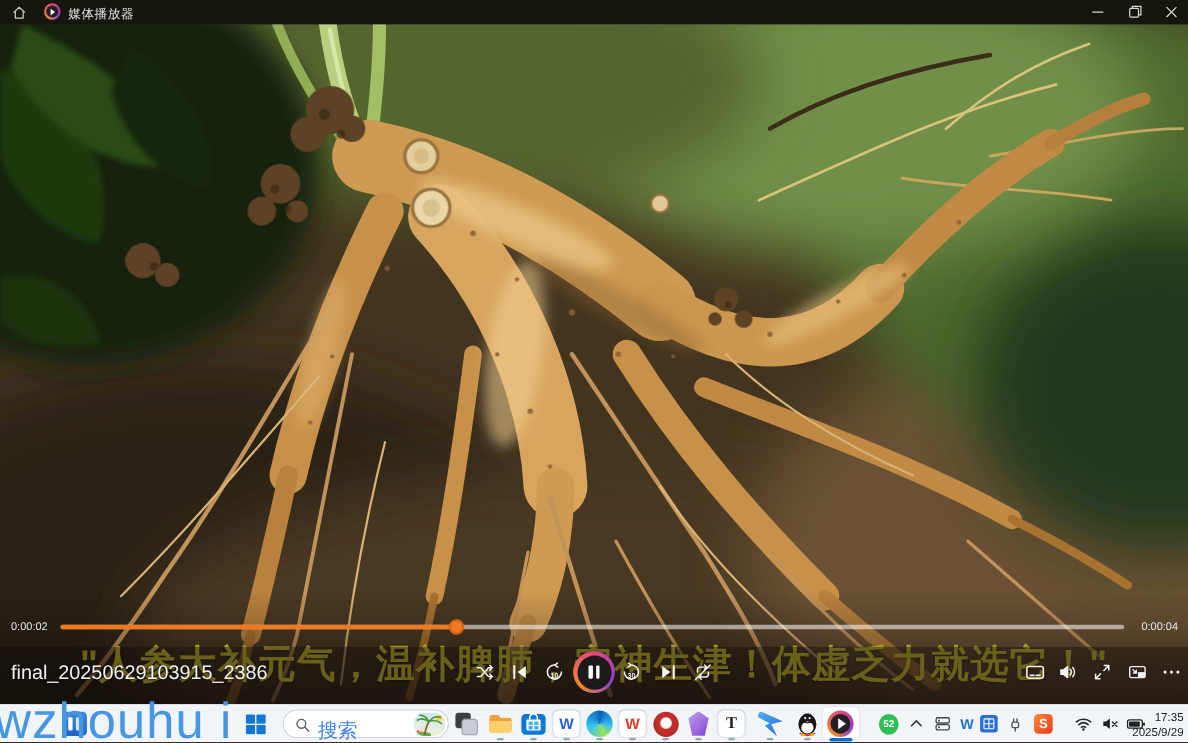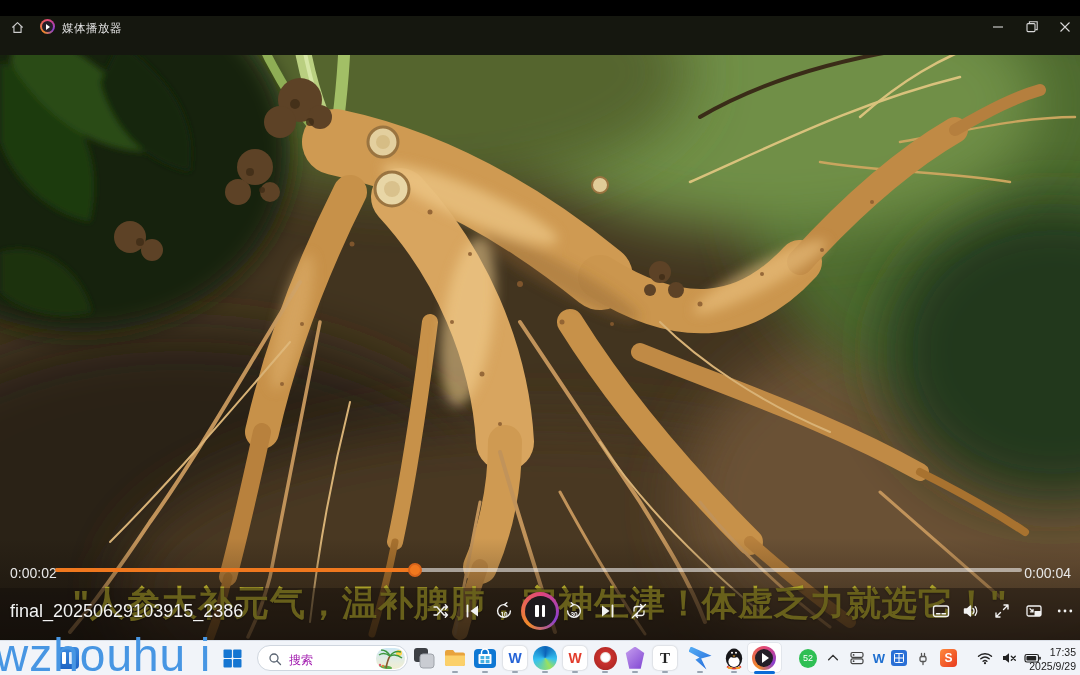--- a/index.html
+++ b/index.html
@@ -1,38 +1,38 @@
 <!DOCTYPE html>
 <html><head>
 <meta charset="utf-8">
 <style>
   *{margin:0;padding:0;box-sizing:border-box}
   body{background:#000;font-family:"Liberation Sans",sans-serif}
   .screen{position:relative;width:1080px;height:675px;overflow:hidden;background:#000}
 
   
-  .titlebar{position:absolute;top:16px;left:0;width:1080px;height:39px;background:#15170f;z-index:40}
+  .titlebar{position:absolute;top:0;left:0;width:1080px;height:22px;background:#15170f;z-index:40}
   .tb-title{position:absolute;left:62px;top:5px;font-size:11.5px;color:#e2e2e2;letter-spacing:.5px}
   .tb-home{position:absolute;left:10px;top:4px;width:15px;height:15px}
   .tb-appicon{position:absolute;left:40px;top:3px;width:15px;height:15px;border-radius:50%;
     background:conic-gradient(from 210deg,#f08a2a,#e0457b 45%,#8a3fd0 75%,#f08a2a)}
   .tb-appicon i{position:absolute;left:2px;top:2px;width:11px;height:11px;border-radius:50%;background:#241f28}
   .tb-appicon u{position:absolute;left:6px;top:4.5px;width:0;height:0;border-left:4px solid #fff;border-top:3px solid transparent;border-bottom:3px solid transparent}
   .wbtn{position:absolute;top:4px;width:14px;height:14px}
 
   
   .video{position:absolute;top:22px;left:0;width:1080px;height:618px;z-index:1}
   .scrim{position:absolute;left:0;top:538px;width:1080px;height:102px;z-index:2;
     background:linear-gradient(rgba(0,0,0,0),rgba(10,6,4,.55))}
   .subtitle{position:absolute;left:0;top:580px;width:1080px;text-align:center;z-index:3;
     font-size:35px;font-weight:700;color:#a89e28;letter-spacing:1px;white-space:nowrap;
     text-shadow:0 1px 2px rgba(0,0,0,.35);font-family:"Liberation Sans",sans-serif}
   .ctrlstrip{position:absolute;left:0;top:588px;width:1080px;height:52px;background:rgba(16,12,9,.42);z-index:4}
 
-  .ptime{position:absolute;top:565px;font-size:14px;color:#e8e8e8;z-index:5}
+  .ptime{position:absolute;top:565px;font-size:10px;color:#e8e8e8;z-index:5}
   .ptrack{position:absolute;left:55px;top:568px;width:967px;height:4px;border-radius:2px;background:rgba(255,255,255,.55);z-index:5}
   .pfill{position:absolute;left:0;top:0;height:4px;width:360px;border-radius:2px;background:#f0781e}
   .pthumb{position:absolute;left:408px;top:563px;width:14px;height:14px;border-radius:50%;background:#f0781e;border:2px solid #d8641a;z-index:6}
 
   .fname{position:absolute;left:10px;top:601px;font-size:18px;color:#f2f2f2;z-index:6;text-shadow:0 1px 2px rgba(0,0,0,.6)}
 
   .cbtn{position:absolute;width:18px;height:18px;top:602px;z-index:6}
   .cbtn svg{display:block}
   .skipnum{position:absolute;width:18px;text-align:center;top:8.5px;left:0;font-size:6.5px;color:#f2f2f2;font-weight:700}
   .pausebtn{position:absolute;left:521px;top:592px;width:38px;height:38px;border-radius:50%;z-index:6;
@@ -45,21 +45,21 @@
   .watermark{position:absolute;left:-5px;top:628px;z-index:30;font-size:46px;color:#4796e3;letter-spacing:1px;white-space:nowrap}
 
   
   .taskbar{position:absolute;left:0;top:640px;width:1080px;height:35px;background:#f1f4f9;border-top:1px solid #dbe0e8;z-index:10}
   .tk{position:absolute;top:645px;width:26px;height:26px;z-index:11;display:flex;align-items:center;justify-content:center}
   .dash{position:absolute;top:670.5px;width:6px;height:2.5px;border-radius:1.5px;background:#9aa5b2;z-index:12}
   .activebox{position:absolute;left:747px;top:642px;width:35px;height:31px;border-radius:5px;background:rgba(255,255,255,.9);border:1px solid #e2e6ec;z-index:10}
   .activeline{position:absolute;left:754px;top:670.5px;width:21px;height:3px;border-radius:2px;background:#0a6cd6;z-index:12}
   .lettericon{width:24px;height:24px;border-radius:5px;background:#fff;box-shadow:0 0 2px rgba(0,0,0,.25);display:flex;align-items:center;justify-content:center;font-weight:700;font-size:14px}
   .searchbox{position:absolute;left:257px;top:645px;width:151px;height:26px;border-radius:13px;background:#fff;border:1px solid #cfd6df;z-index:11}
-  .searchtxt{position:absolute;left:31px;top:6px;font-size:12px;color:#a21caf}
+  .searchtxt{position:absolute;left:31px;top:6px;font-size:18px;color:#3b82f6}
   .palm{position:absolute;right:2px;top:2px;width:29px;height:21px;border-radius:10px;overflow:hidden}
   .clock{position:absolute;left:1014px;top:644.5px;width:62px;text-align:right;font-size:10.5px;color:#1b1b1b;line-height:1.35;z-index:11}
   .trayletter{font-weight:700;font-size:13px;color:#1f6fd0}
 </style>
 </head>
 <body>
 
 <div class="screen">
 
   <svg class="video" viewBox="0 0 1080 618" preserveAspectRatio="none">
@@ -435,21 +435,21 @@
   <div class="activebox"></div>
   <div class="tk" style="left:751px">
     <div style="width:24px;height:24px;border-radius:50%;background:conic-gradient(from 210deg,#f08a2a,#e0457b 45%,#8a3fd0 75%,#f08a2a);position:relative">
       <div style="position:absolute;left:3px;top:3px;width:18px;height:18px;border-radius:50%;background:#241f28"></div>
       <div style="position:absolute;left:9.5px;top:7px;width:0;height:0;border-left:7px solid #fff;border-top:5px solid transparent;border-bottom:5px solid transparent"></div>
     </div>
   </div>
   <div class="activeline"></div>
 
   <div class="tk" style="left:799px;width:18px">
-    <div style="width:19px;height:19px;border-radius:50%;background:#2fbf54;color:#fff;font-size:9px;font-weight:400;display:flex;align-items:center;justify-content:center">52</div>
+    <div style="width:19px;height:19px;border-radius:50%;background:#2fbf54;color:#fff;font-size:9px;font-weight:700;display:flex;align-items:center;justify-content:center">52</div>
   </div>
   <div class="tk" style="left:825px;width:16px">
     <svg width="14" height="14" viewBox="0 0 16 16" fill="none" stroke="#333" stroke-width="1.6" stroke-linecap="round">
       <path d="M3,10 L8,5 L13,10"></path>
     </svg>
   </div>
   <div class="tk" style="left:849px;width:16px">
     <svg width="16" height="16" viewBox="0 0 16 16" fill="none" stroke="#444" stroke-width="1.2">
       <rect x="2" y="2.5" width="12" height="4.8" rx="1.5"></rect>
         <rect x="2" y="8.8" width="12" height="4.8" rx="1.5"></rect>

